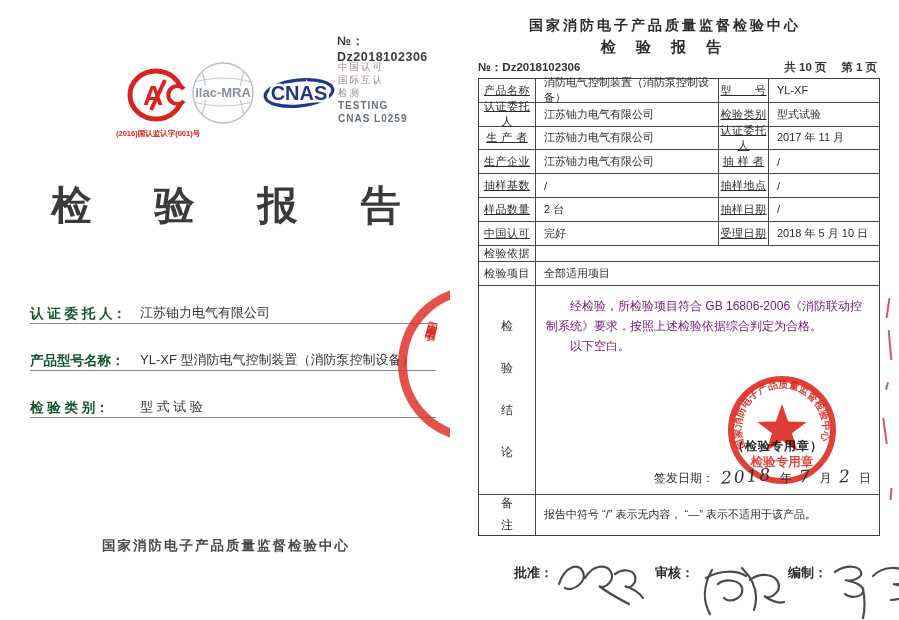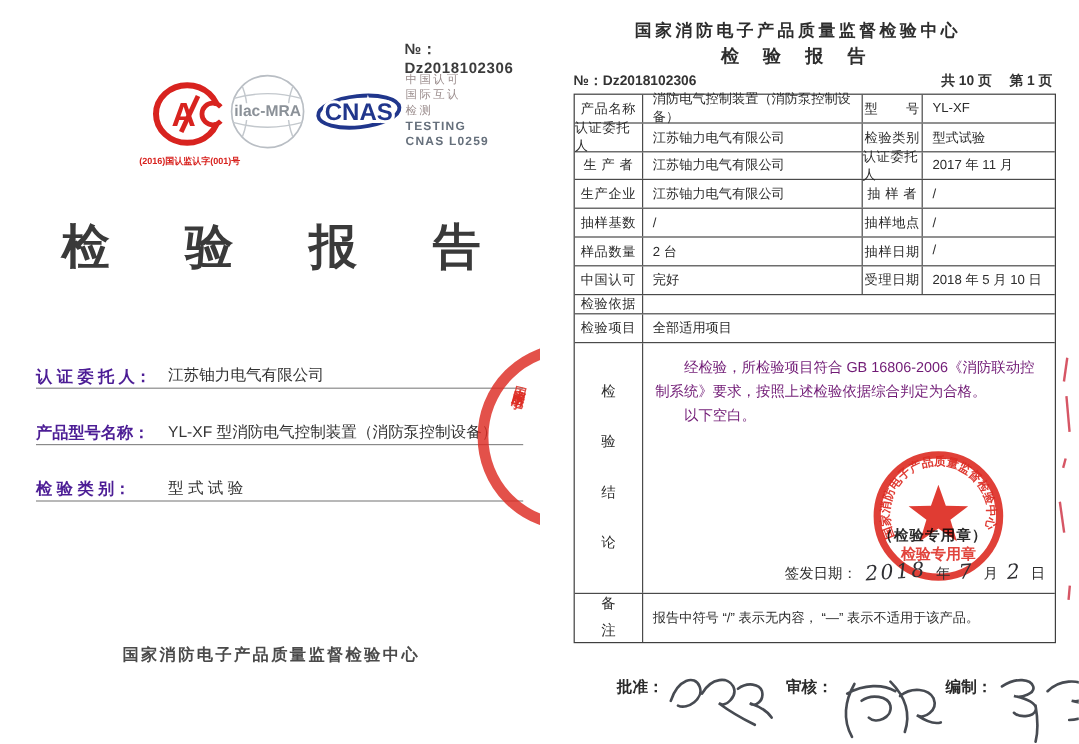--- a/index.html
+++ b/index.html
@@ -18,21 +18,21 @@
   .cnas-wrap  { position:absolute; left:248px; top:12px; }
   .accred { position:absolute; left:324px; top:0px; line-height:13px; white-space:nowrap; }
   .accred .gray  { font-size:9.5px; color:#9a8c8c; letter-spacing:2px; }
   .accred .strong{ font-size:10px; color:#66707c; font-weight:bold; letter-spacing:1px; }
 
   .pl-title { position:absolute; left:0; top:178px; width:452px; text-align:center;
     font-size:40px; font-weight:600; color:#3a3a3a; letter-spacing:26px; text-indent:26px; }
 
   .pl-fields { position:absolute; left:30px; top:300px; width:408px; }
   .pl-field { position:relative; margin-bottom:21px; height:26px; }
-  .pl-label { font-size:13.5px; font-weight:bold; color:#4c1d95; white-space:nowrap; }
+  .pl-label { font-size:13.5px; font-weight:bold; color:#14532d; white-space:nowrap; }
   .pl-line  { position:absolute; left:0; right:2px; bottom:2px; border-bottom:1.3px solid #8a8a8a; }
   .pl-value { position:absolute; left:110px; bottom:4px; font-size:13px; color:#333; white-space:nowrap; }
   .pl-field .pl-label { position:absolute; left:0; bottom:3px; }
 
   .pl-footer { position:absolute; left:0; top:537px; width:452px; text-align:center;
     font-size:13.5px; color:#4a4a4a; letter-spacing:2px; font-weight:bold; }
 
   
   .crescent { position:absolute; left:398px; top:286px; width:156px; height:156px;
     border:9px solid rgba(221,43,34,.82); border-radius:50%; }
@@ -47,21 +47,21 @@
   .pr-title { position:absolute; left:0; top:38px; width:430px; text-align:center;
     font-size:15px; font-weight:bold; letter-spacing:8px; color:#2d2d2d; }
   .pr-no    { position:absolute; left:28px; top:60px; font-size:11.5px; font-weight:bold; color:#333; }
   .pr-pages { position:absolute; right:22px; top:60px; font-size:11.5px; font-weight:bold; color:#333; }
 
   .report-table { position:absolute; left:28px; top:78px; width:402px; border:1.6px solid #3f3f3f; background:#fff; }
   .trow { display:grid; grid-template-columns:57px 183px 50px 110px; border-bottom:1px solid #4a4a4a; }
   .trow2 { display:grid; grid-template-columns:57px 343px; border-bottom:1px solid #4a4a4a; }
   .trow2.last { border-bottom:none; }
   .cell { font-size:11px; color:#2c2c2c; display:flex; align-items:center; border-right:1px solid #4a4a4a; height:22.8px; }
-  .cell.lab { justify-content:center; text-align:left; letter-spacing:.5px; }
+  .cell.lab { justify-content:center; text-align:center; letter-spacing:.5px;text-decoration:underline; }
   .cell.val { padding-left:8px; }
   .cell.last { border-right:none; }
   .bigcell { border-right:1px solid #4a4a4a; display:flex; align-items:center; justify-content:center;
     font-size:11px; letter-spacing:.5px; }
   .basis-lines { padding:4px 0 4px 8px; font-size:10.8px; line-height:13.5px; color:#2c2c2c; }
   .items-row .bigcell, .items-row .valcell { height:23px; }
   .valcell { display:flex; align-items:center; padding-left:8px; font-size:11px; color:#2c2c2c; }
 
   .vlabel { display:flex; flex-direction:column; align-items:center; justify-content:center; gap:25px;
     font-size:12px; color:#2c2c2c; border-right:1px solid #4a4a4a; }

